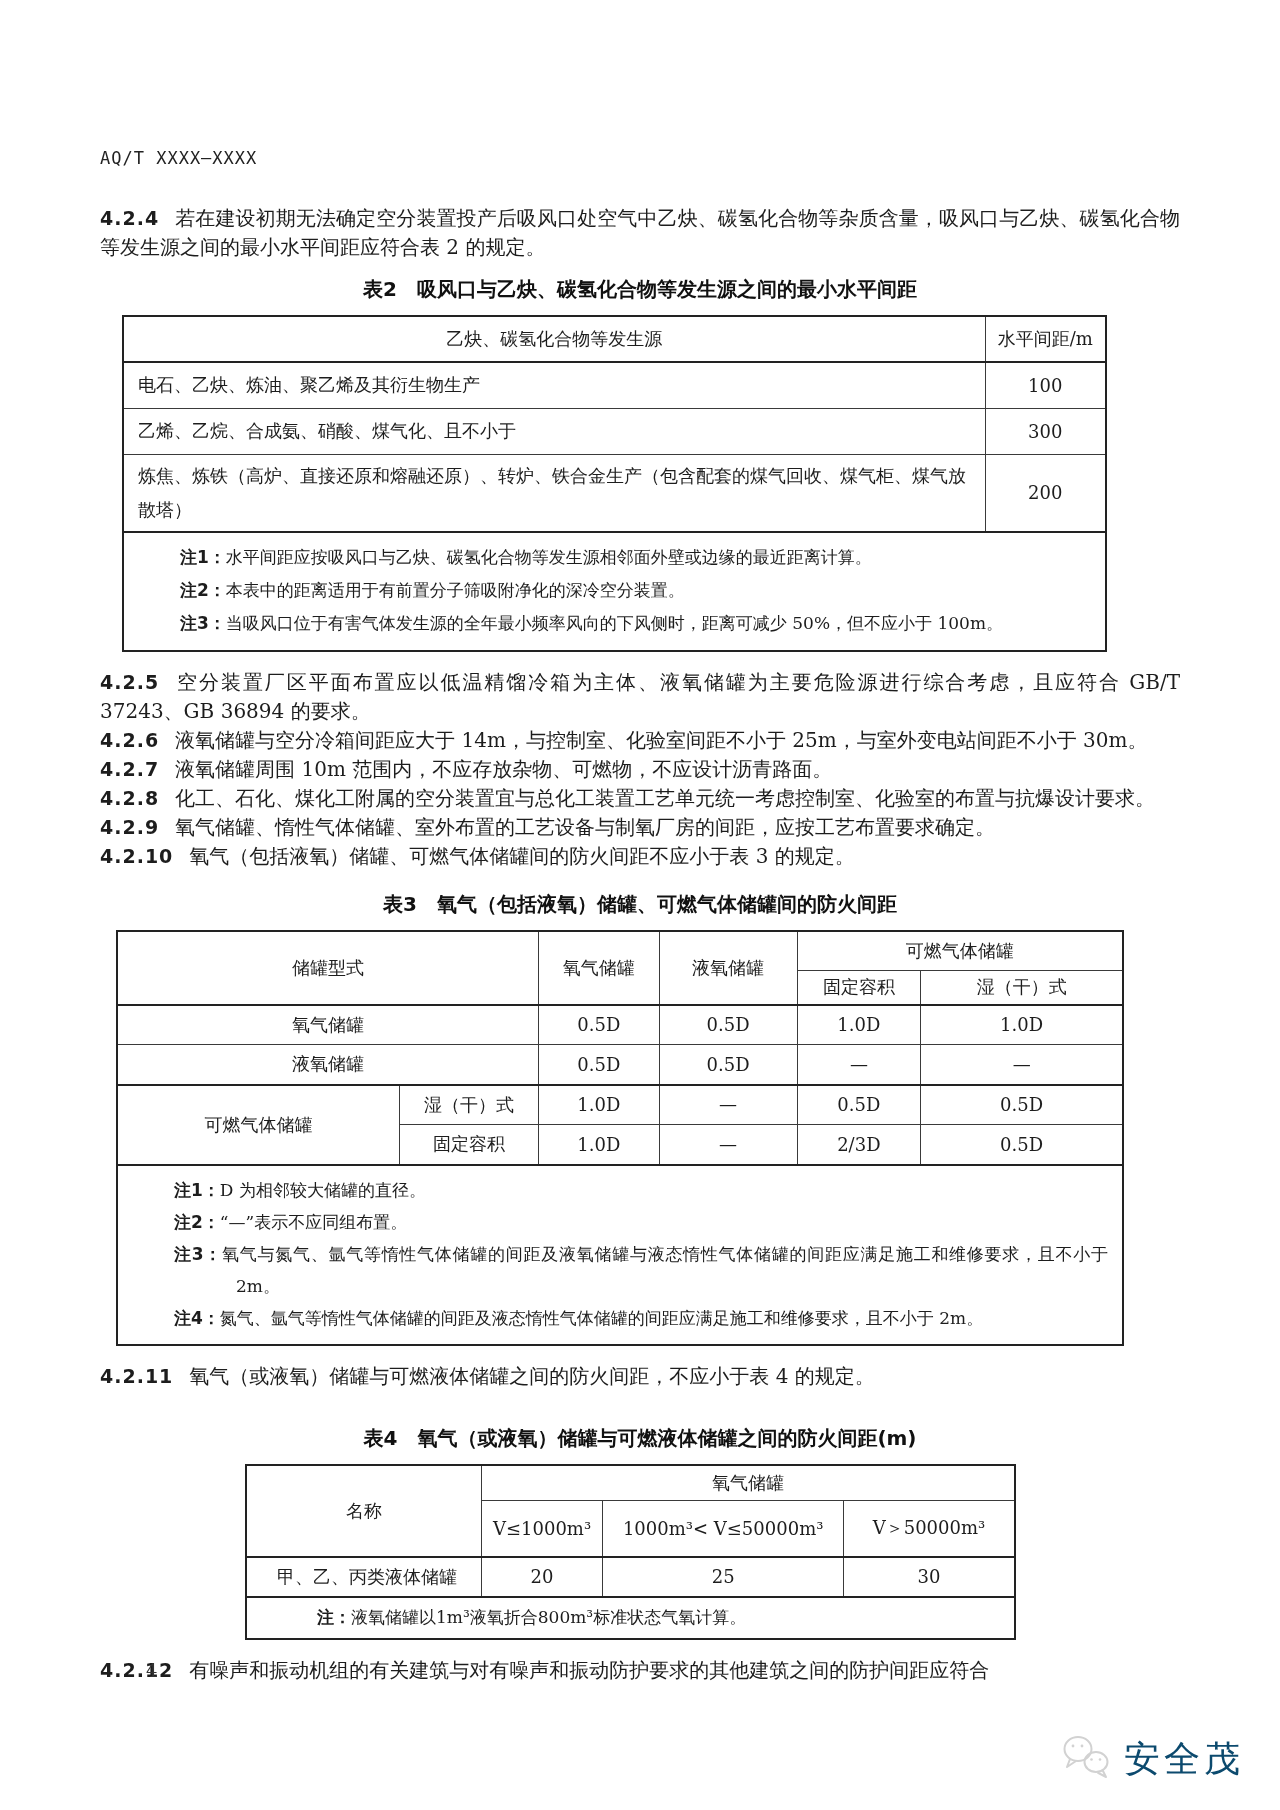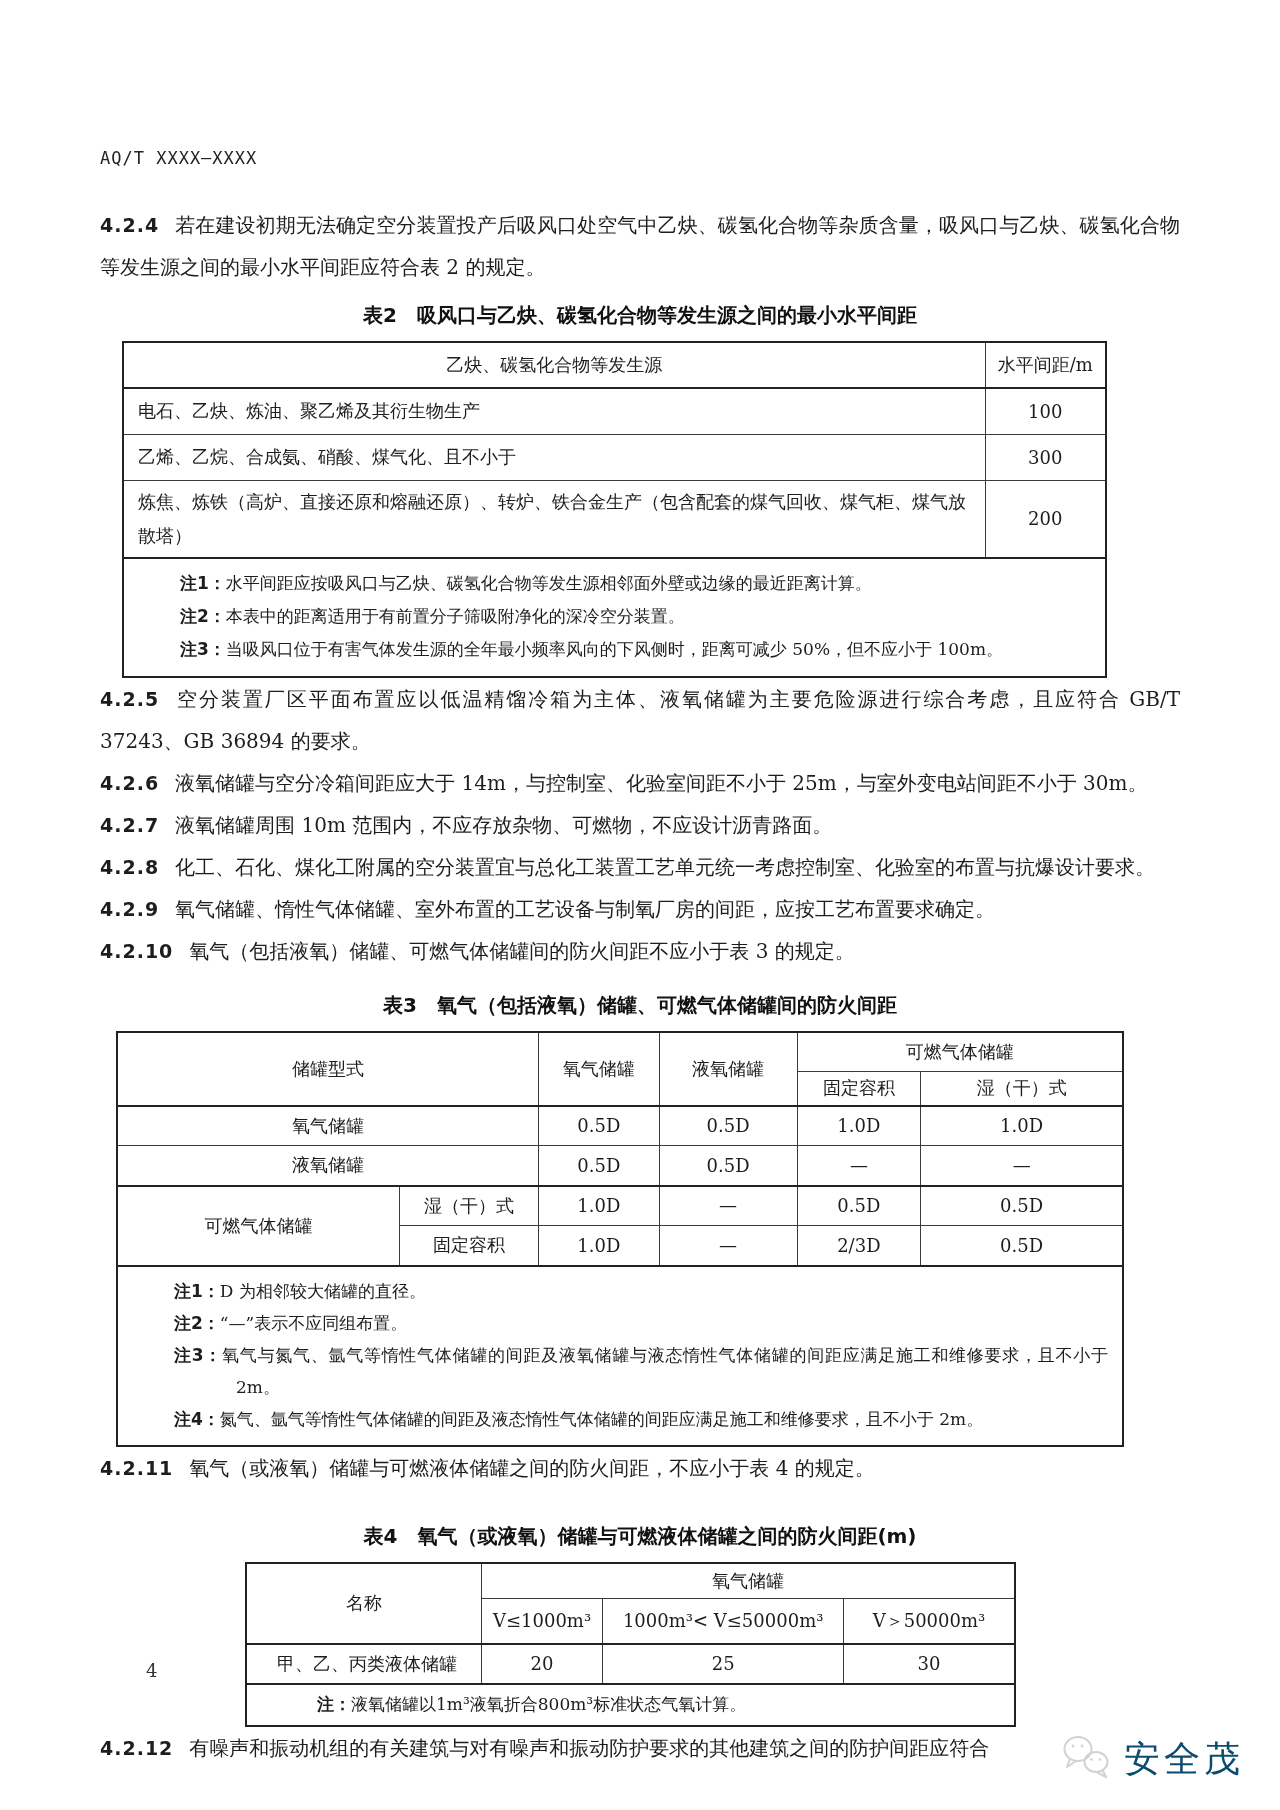--- a/index.html
+++ b/index.html
@@ -14,26 +14,26 @@
   }
   .content{padding:148px 100px 0 100px;}
   .doc-code{
     font-size:17px;letter-spacing:1px;
     font-family:"DejaVu Sans Mono","Liberation Mono",monospace;
     color:#222;
   }
   p.clause{
     margin:0;
     font-size:20px;
-    line-height:42px;
+    line-height:29px;
     text-align:justify;
     color:#1d1d1d;
   }
   p.clause.mt-lg{margin-top:36px;}
-  p.clause.mt-md{}
+  p.clause.mt-md{margin-top:16px;}
   .cnum{
     font-family:"DejaVu Sans","Liberation Sans",sans-serif;
     font-weight:bold;font-size:19px;
     margin-right:16px;letter-spacing:1px;
   }
   .tcaption{
     text-align:center;
     font-family:"DejaVu Sans","Liberation Sans",sans-serif;
     font-weight:bold;font-size:20px;
     margin:14px 0 12px 0;color:#111;
@@ -67,21 +67,21 @@
   }
   
   .t3{width:1008px;margin-left:16px;}
   .t3 .hrow1{height:40px;}
   .t3 .hrow2{height:34px;}
   .t3 .drow{height:40px;}
   .t3 .notes-cell .note-line{line-height:32px;}
   
   .t4{width:771px;margin-left:145px;}
   .t4 .hrow1{height:36px;}
-  .t4 .hrow2{height:45px;margin-left:12px;}
+  .t4 .hrow2{height:56px;margin-left:12px;}
   .t4 .drow{height:40px;}
   .t4 .c-name{text-align:center;padding-left:12px;}
   .t4 .notes-cell{padding:4px 10px 6px 70px;}
   .t4 .note-line{padding-left:0;text-indent:0;line-height:30px;}
   .page-num{
     position:absolute;left:146px;top:1660px;
     font-size:18px;color:#333;
   }
   .watermark{
     position:absolute;right:36px;bottom:26px;

